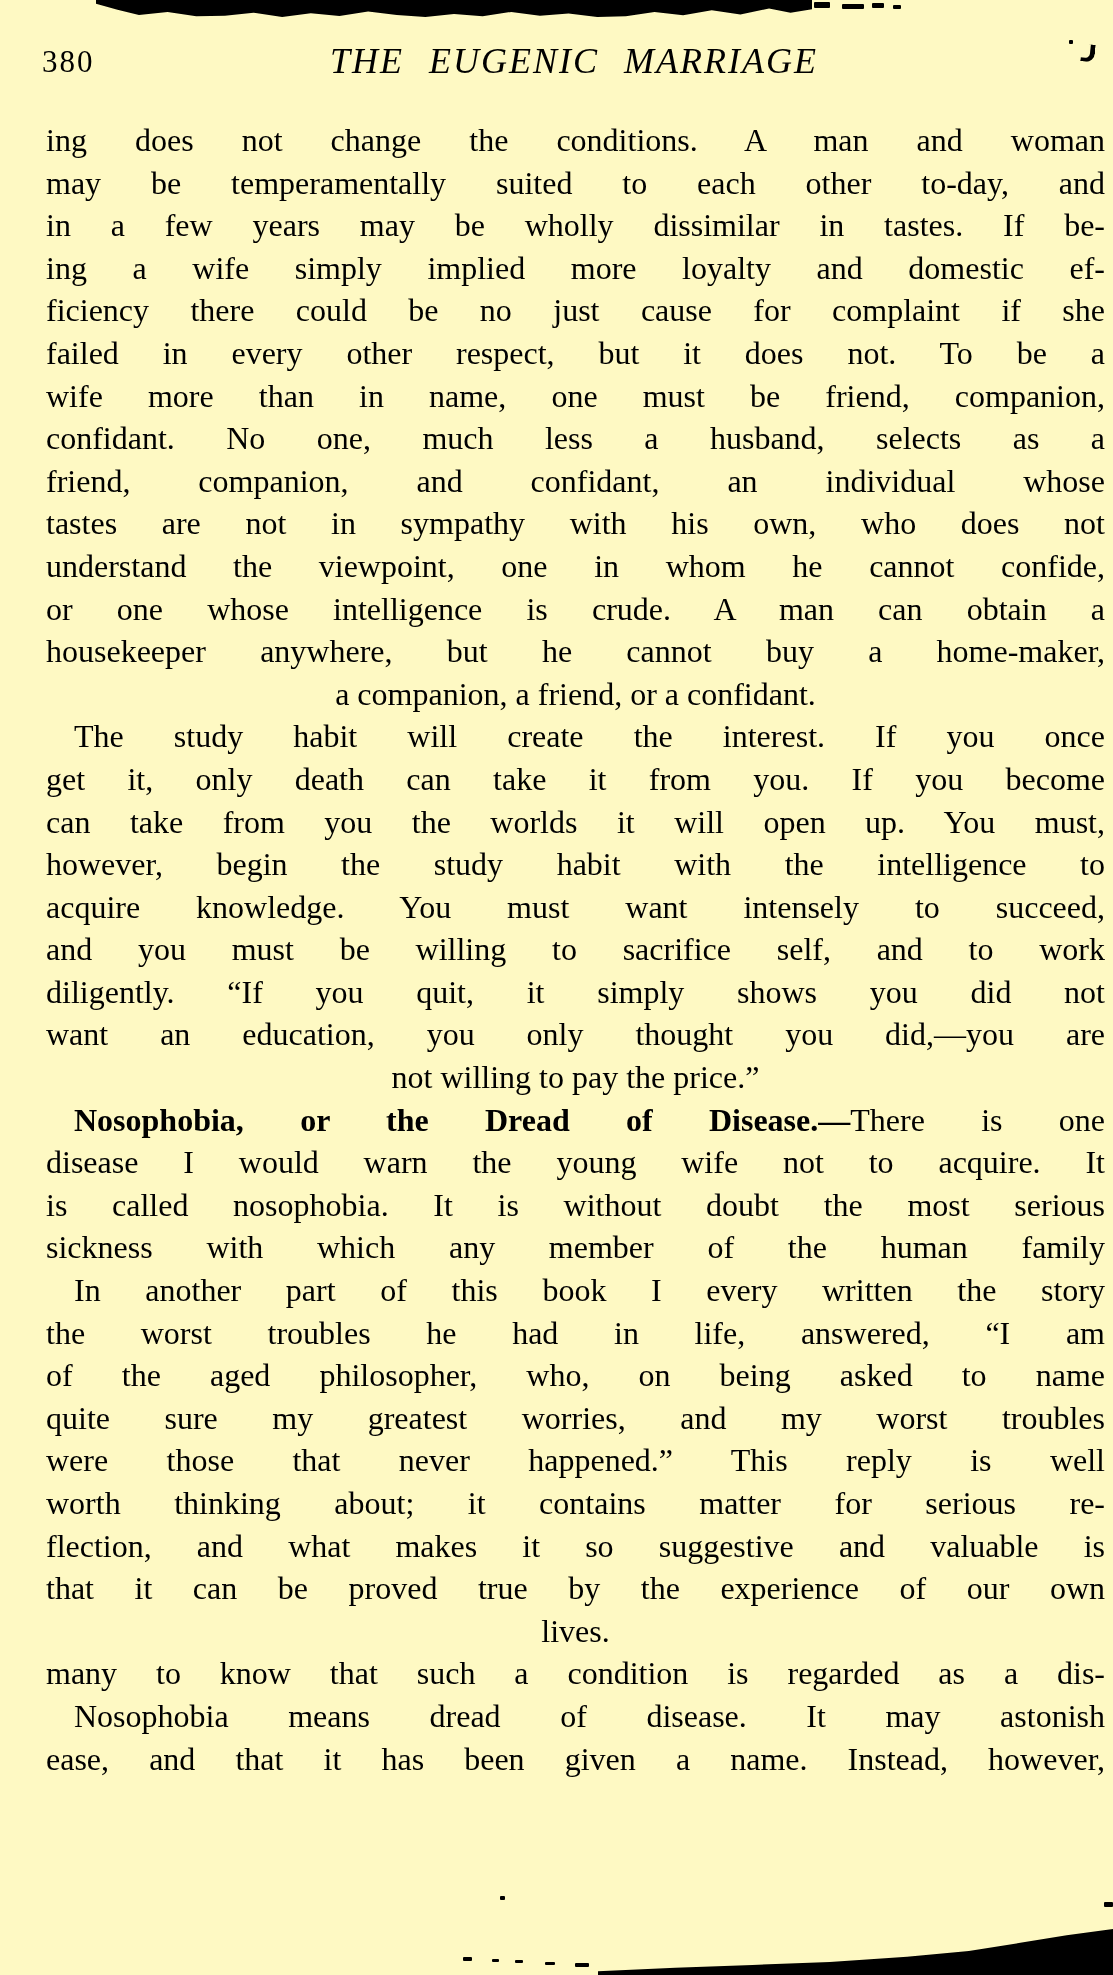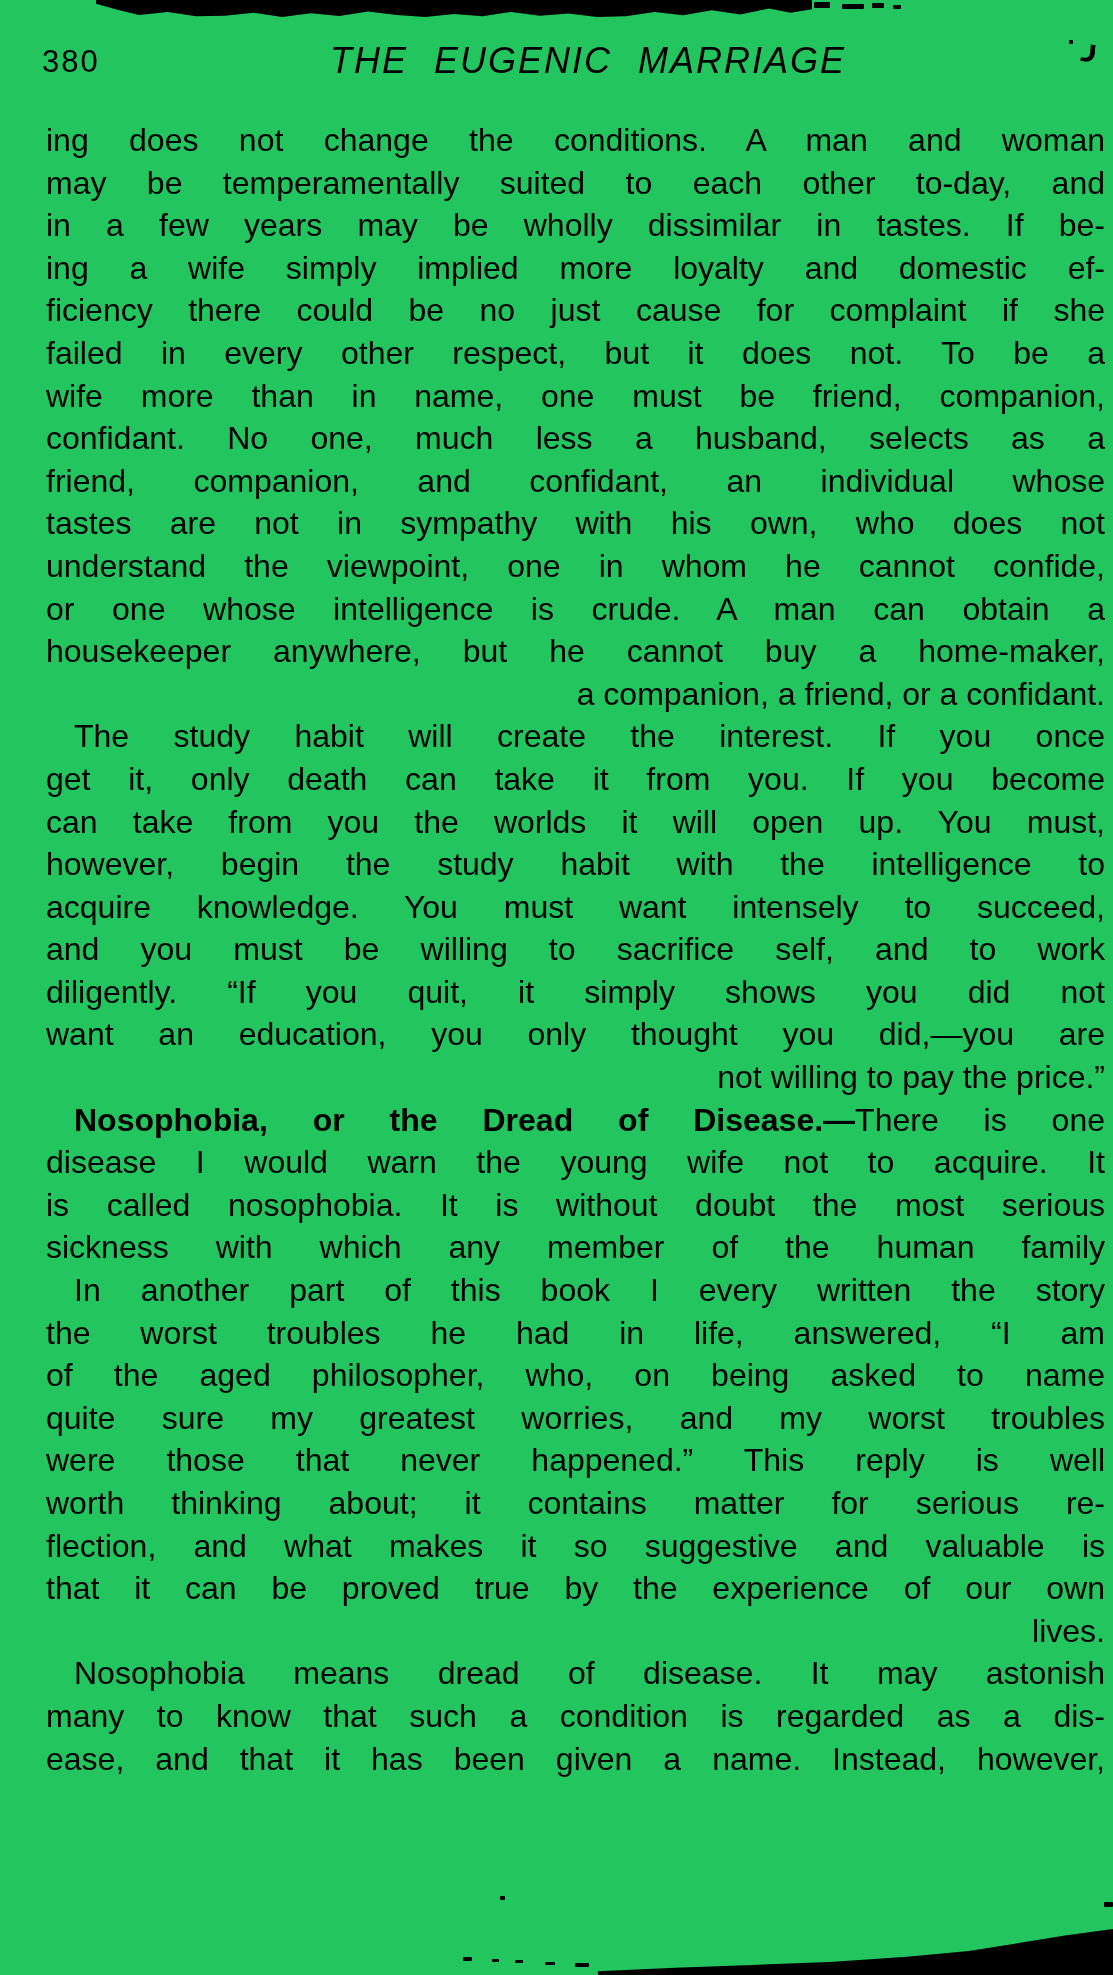--- a/index.html
+++ b/index.html
@@ -1,22 +1,22 @@
 <!DOCTYPE html>
 <html><head>
 <meta charset="utf-8">
 <style>
   html,body { margin:0; padding:0; background:#ffffff; }
   .page {
     position: relative;
     width: 1113px;
     height: 1975px;
-    background: #22c55e;
+    background: #fef9c3;
     overflow: hidden;
-    font-family: Liberation Sans, sans-serif;
+    font-family: Liberation Serif, serif;
     color: #000;
   }
 
   
   .scan-top {
     position: absolute;
     left: 96px; top: 0;
     width: 716px; height: 17px;
     background: #000;
     clip-path: polygon(0 0, 100% 0, 100% 55%, 97% 75%, 94% 50%, 90% 85%, 86% 60%,
@@ -64,21 +64,21 @@
   }
 
   
   .text-block {
     position: absolute;
     left: 46px; top: 119px;
     width: 1059px;
     font-size: 32px;
     line-height: 42.6px;
   }
-  .line { text-align: right; white-space: normal; }
+  .line { text-align: center; white-space: normal; }
   .line.just { text-align: justify; text-align-last: justify; }
   .line.indent { padding-left: 28px; }
   .lead { font-weight: bold; }
 </style>
 </head>
 <body>
 
 <div class="page">
 
   <div class="scan-top"></div>
@@ -122,22 +122,22 @@
       <div class="line just">sickness with which any member of the human family</div>
       <div class="line just indent">In another part of this book I every written the story</div>
       <div class="line just">the worst troubles he had in life, answered, “I am</div>
       <div class="line just">of the aged philosopher, who, on being asked to name</div>
       <div class="line just">quite sure my greatest worries, and my worst troubles</div>
       <div class="line just">were those that never happened.” This reply is well</div>
       <div class="line just">worth thinking about; it contains matter for serious re-</div>
       <div class="line just">flection, and what makes it so suggestive and valuable is</div>
       <div class="line just">that it can be proved true by the experience of our own</div>
       <div class="line">lives.</div>
+      <div class="line just">many to know that such a condition is regarded as a dis-</div>
       <div class="line just indent">Nosophobia means dread of disease. It may astonish</div>
-      <div class="line just">many to know that such a condition is regarded as a dis-</div>
       <div class="line just">ease, and that it has been given a name. Instead, however,</div>
     </div>
 
   <div class="speck" style="left:500px; top:1896px; width:5px; height:4px;"></div>
   <div class="speck" style="left:463px; top:1957px; width:9px; height:4px;"></div>
   <div class="speck" style="left:492px; top:1959px; width:7px; height:3px;"></div>
   <div class="speck" style="left:515px; top:1960px; width:8px; height:3px;"></div>
   <div class="speck" style="left:545px; top:1962px; width:10px; height:3px;"></div>
   <div class="speck" style="left:575px; top:1963px; width:14px; height:4px;"></div>
   <div class="speck" style="left:1104px; top:1902px; width:9px; height:5px;"></div>

